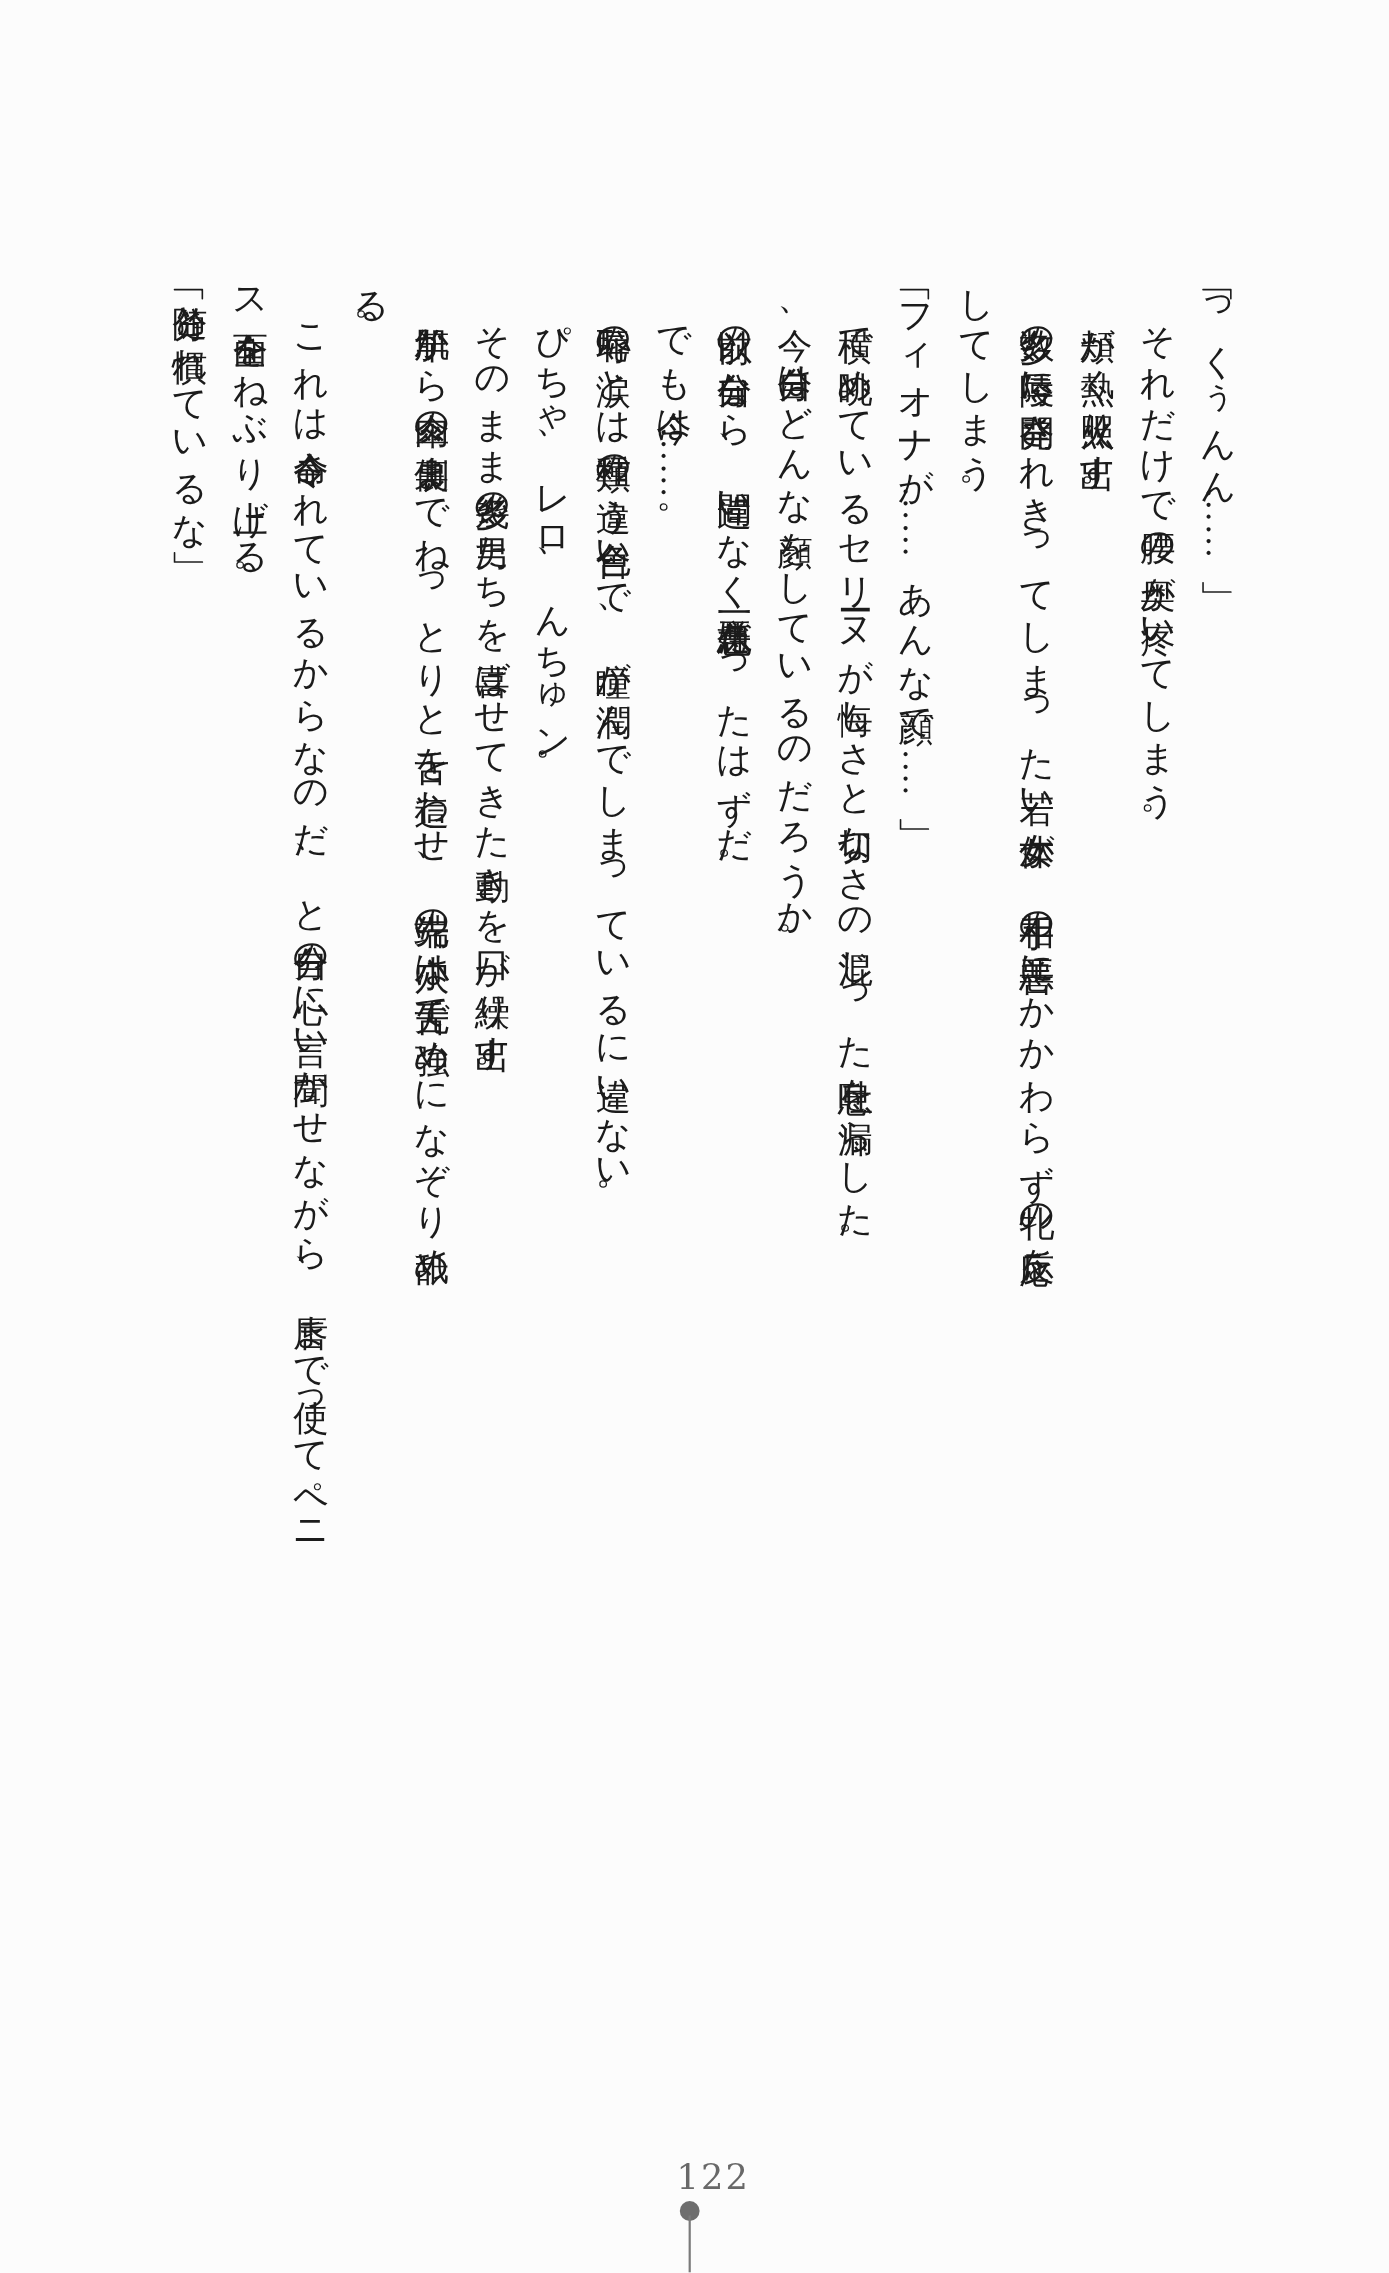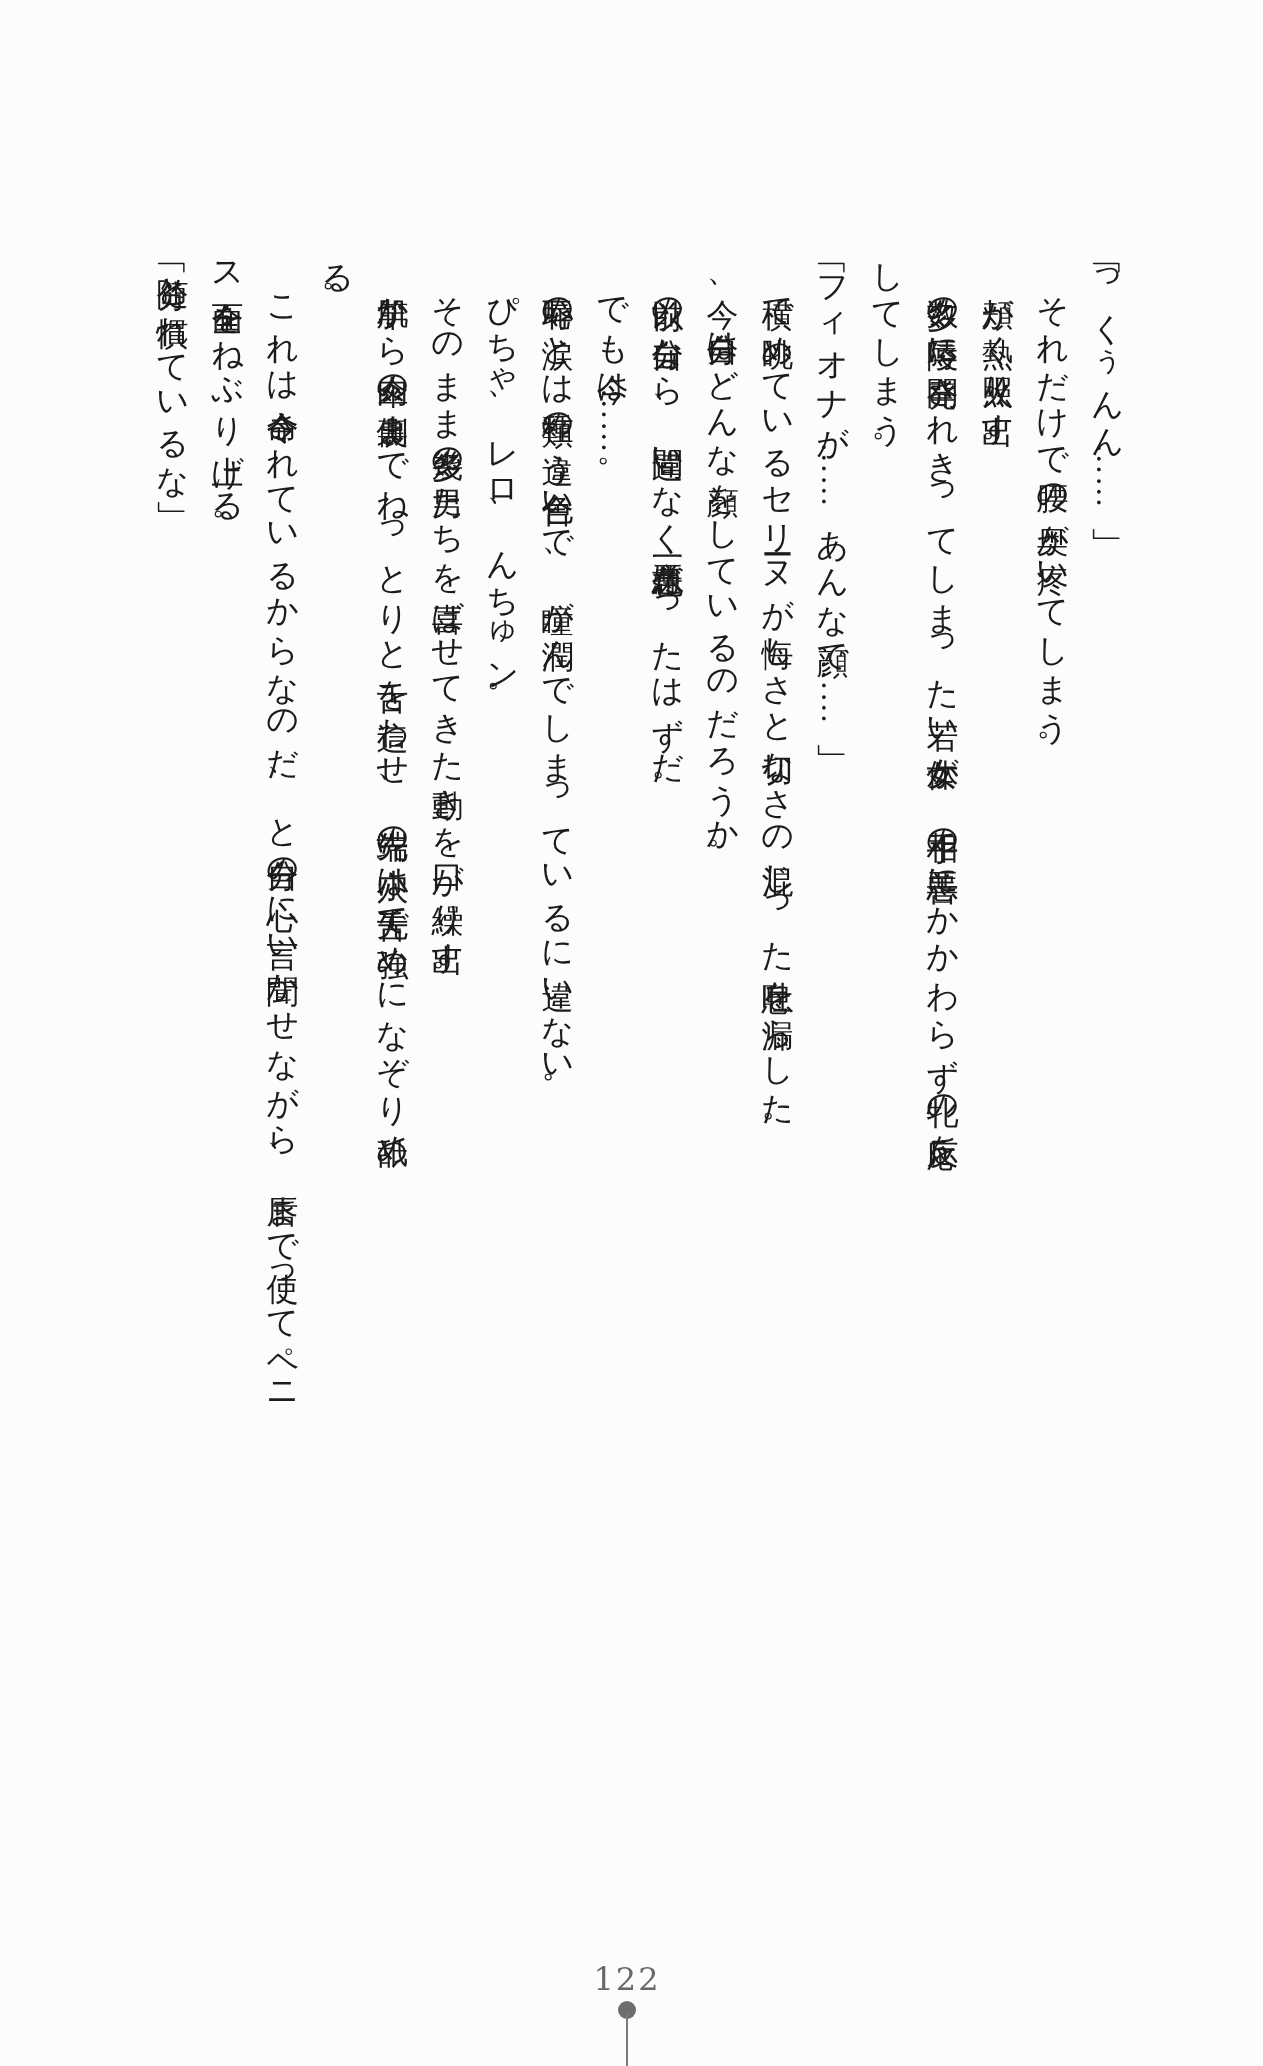--- a/index.html
+++ b/index.html
@@ -31,21 +31,21 @@
     margin: 0; padding: 0;
     white-space: normal;
   }
   .text-block p.paragraph    { text-indent: 33px; }  
   .text-block p.dialogue     { text-indent: 12px; }  
   .text-block p.continuation { text-indent: 0; }     
   .page-number {
     position: absolute;
     left: 572px; top: 1960px;
     width: 110px;
-    text-align: center;
+    text-align: right;
     font-size: 32px;
     letter-spacing: 2px;
     color: #686868;
     font-family: "DejaVu Serif", "Liberation Serif", serif;
   }
   .marker-dot {
     position: absolute;
     left: 618px; top: 2001px;
     width: 18px; height: 18px;
     border-radius: 50%;

